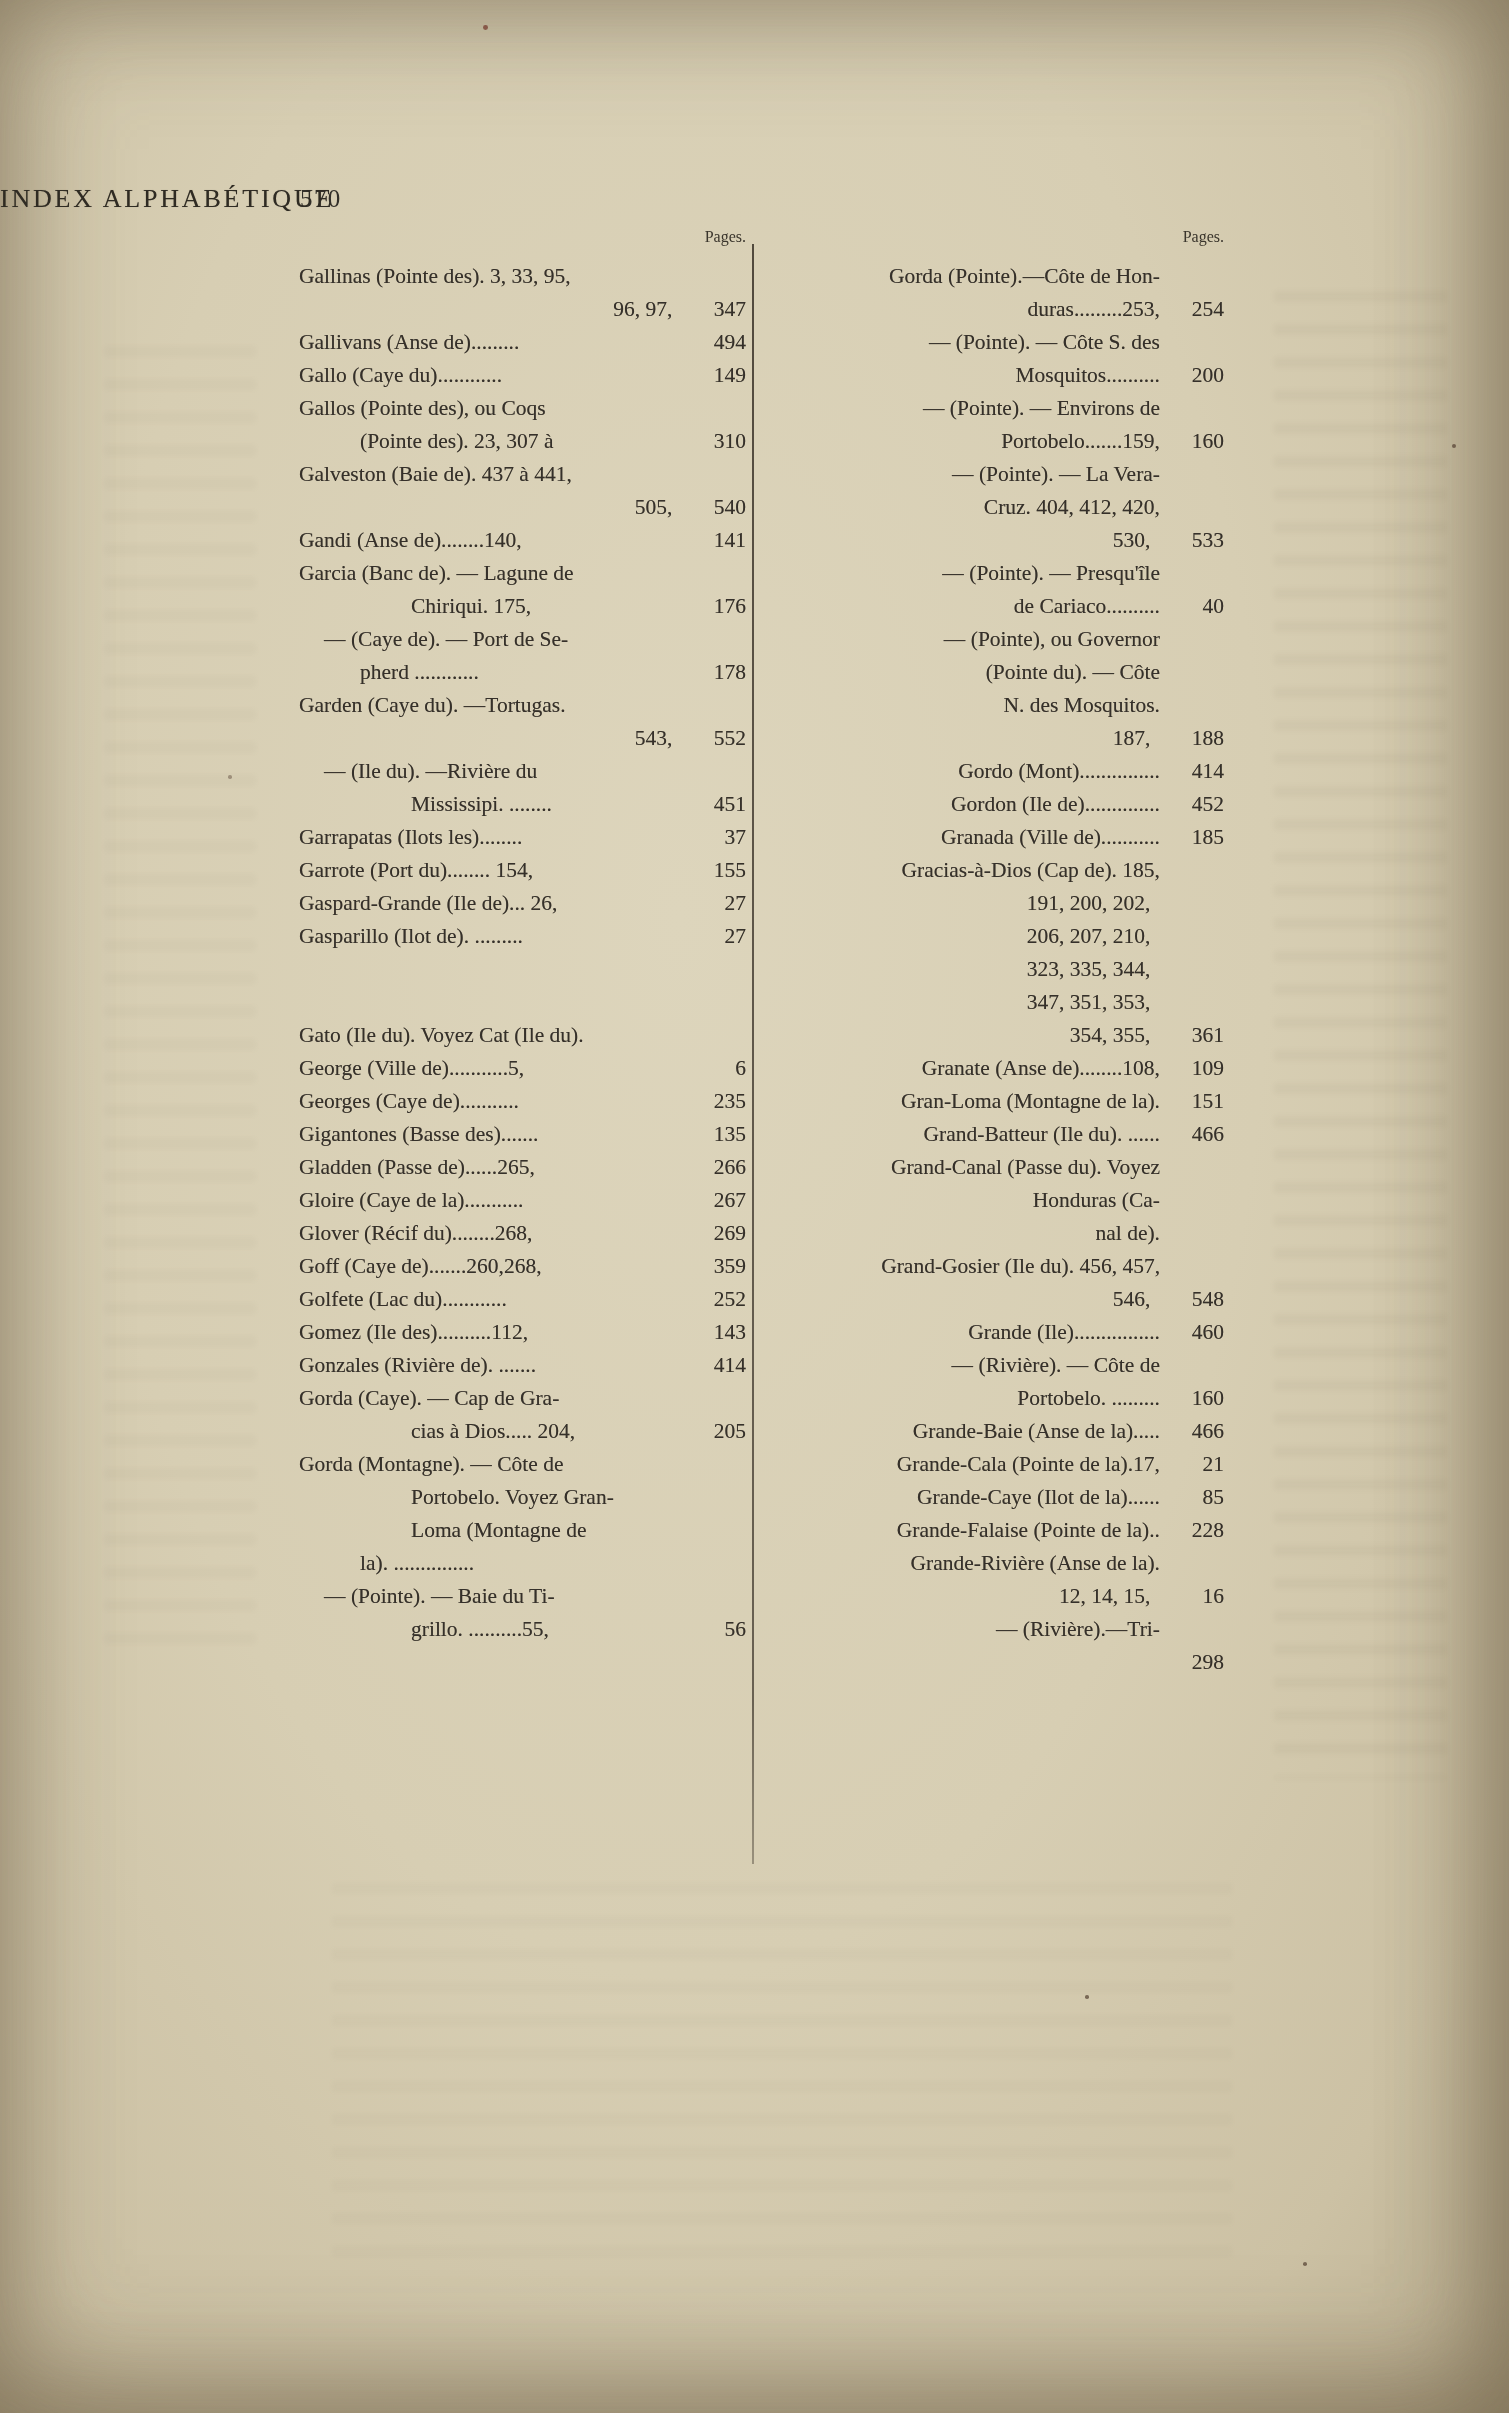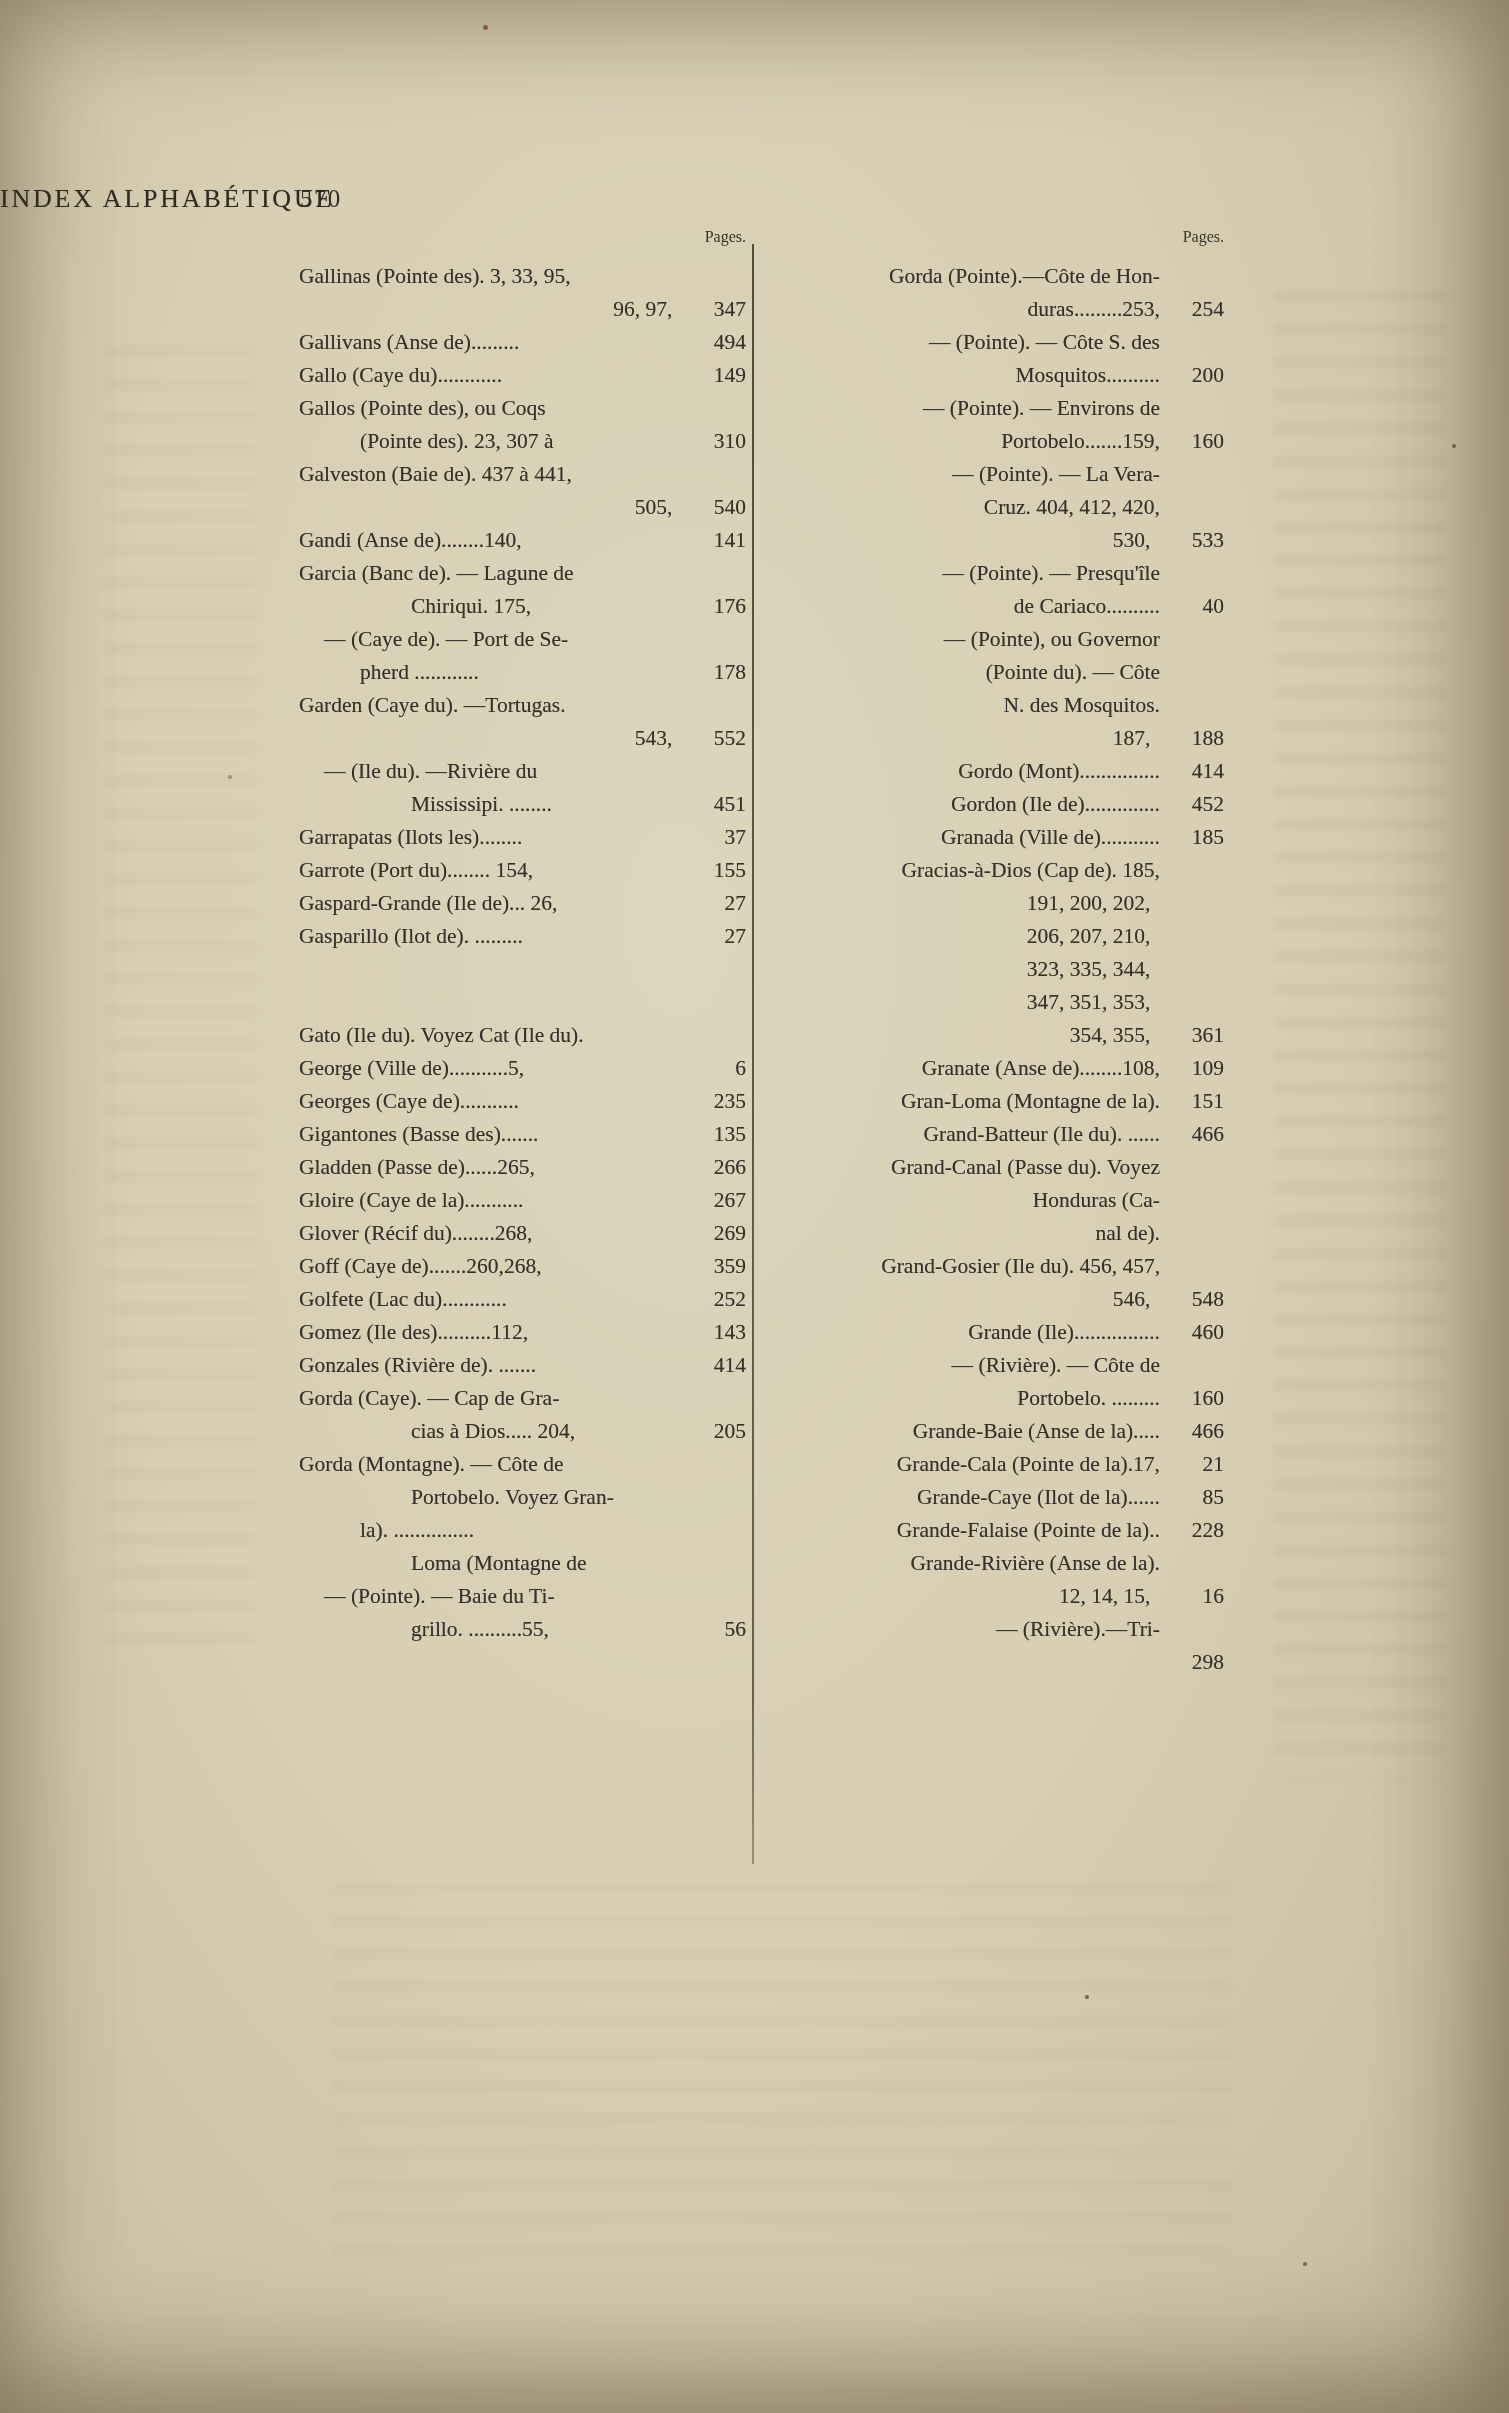--- a/index.html
+++ b/index.html
@@ -248,25 +248,25 @@
       </div>
       <div class="line">
         <span class="entry-text i0">Gorda (Montagne). — Côte de</span>
         <span class="pageno"></span>
       </div>
       <div class="line">
         <span class="entry-text i4">Portobelo. Voyez Gran-</span>
         <span class="pageno"></span>
       </div>
       <div class="line">
+        <span class="entry-text i4">Loma (Montagne de</span>
+        <span class="pageno"></span>
+      </div>
+      <div class="line">
         <span class="entry-text i2">la). ...............</span>
-        <span class="pageno"></span>
-      </div>
-      <div class="line">
-        <span class="entry-text i4">Loma (Montagne de</span>
         <span class="pageno"></span>
       </div>
       <div class="line">
         <span class="entry-text i1">— (Pointe). — Baie du Ti-</span>
         <span class="pageno"></span>
       </div>
       <div class="line">
         <span class="entry-text i4">grillo. ..........55,</span>
         <span class="pageno">56</span>
       </div>

